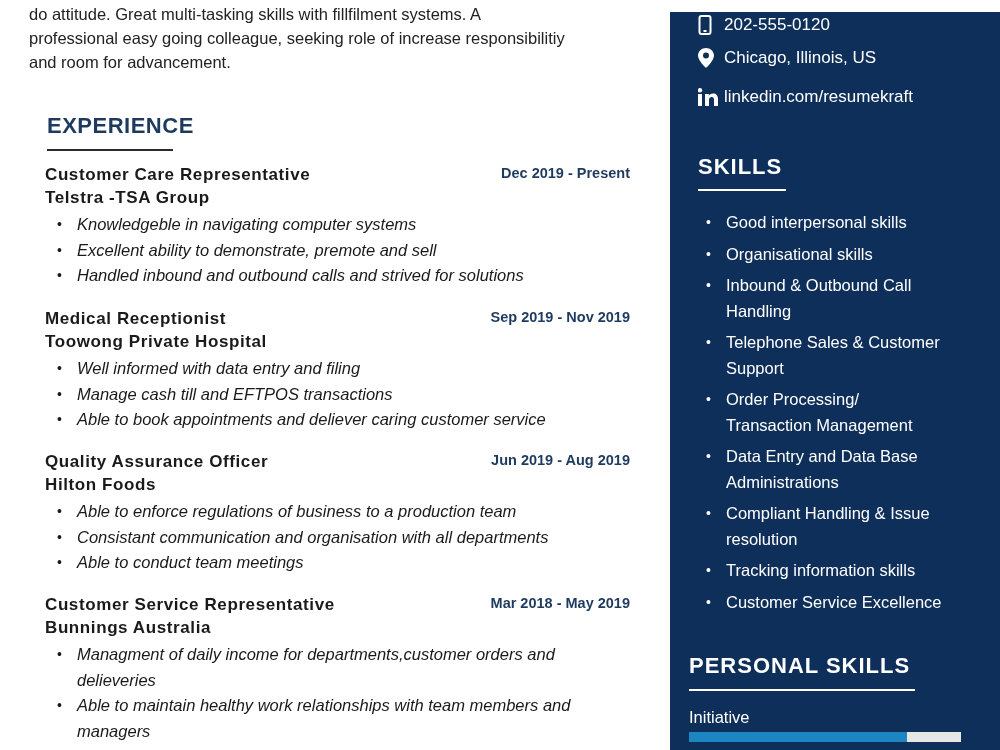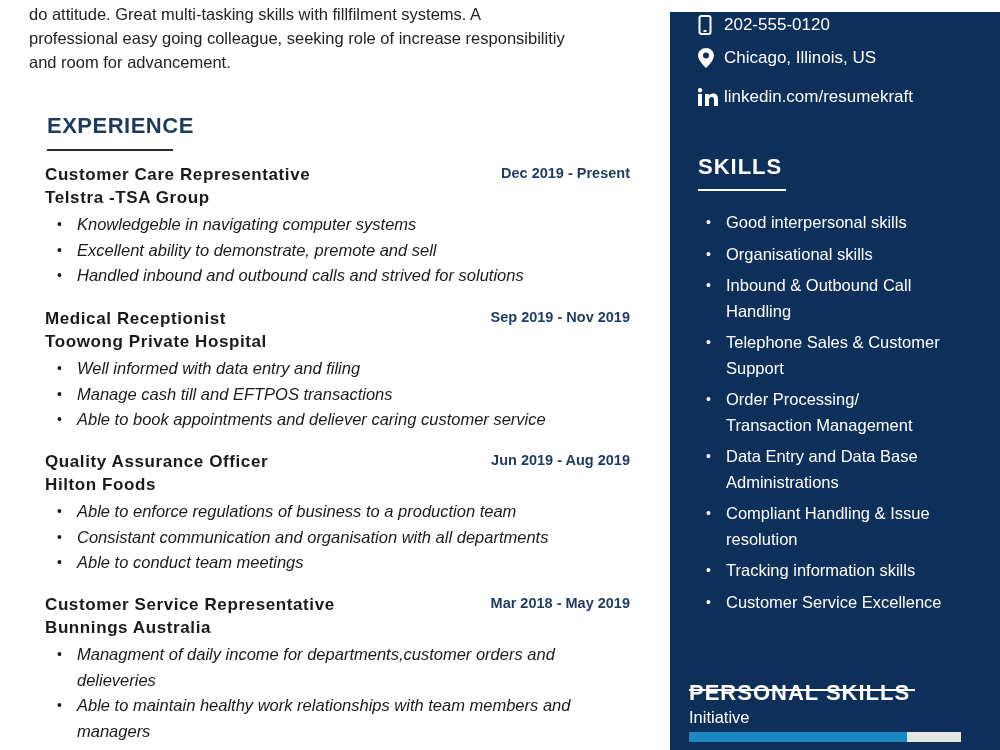--- a/index.html
+++ b/index.html
@@ -164,21 +164,21 @@
     <li>Organisational skills</li>
     <li style="width:200px;">Inbound &amp; Outbound Call Handling</li>
     <li style="width:230px;">Telephone Sales &amp; Customer Support</li>
     <li style="width:200px;">Order Processing/ Transaction Management</li>
     <li style="width:210px;">Data Entry and Data Base Administrations</li>
     <li style="width:220px;">Compliant Handling &amp; Issue resolution</li>
     <li>Tracking information skills</li>
     <li>Customer Service Excellence</li>
   </ul>
 
-  <div class="side-title" style="left:19px; top:641px;margin-top:27px;">PERSONAL SKILLS</div>
+  <div class="side-title" style="left:19px; top:641px;">PERSONAL SKILLS</div>
   <div class="side-rule" style="left:19px; top:677px; width:226px;"></div>
 
   <div class="pskill-label" style="top:696px;">Initiative</div>
   <div class="pskill-bar" style="top:720px;">
     <div class="pskill-fill" style="width:80%;"></div>
   </div>
   <div class="pskill-label" style="top:742px;">Negotiation</div>
 </div>
 
 </body></html>

